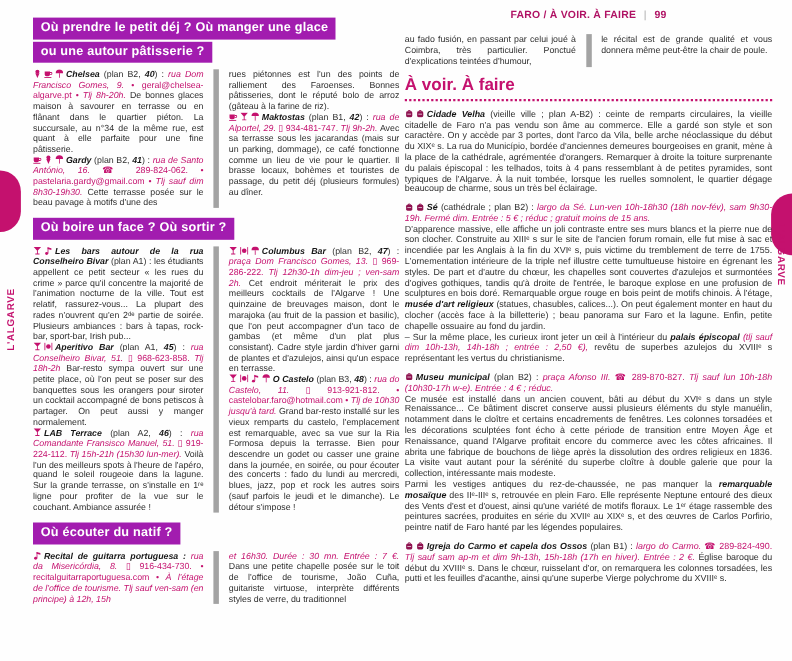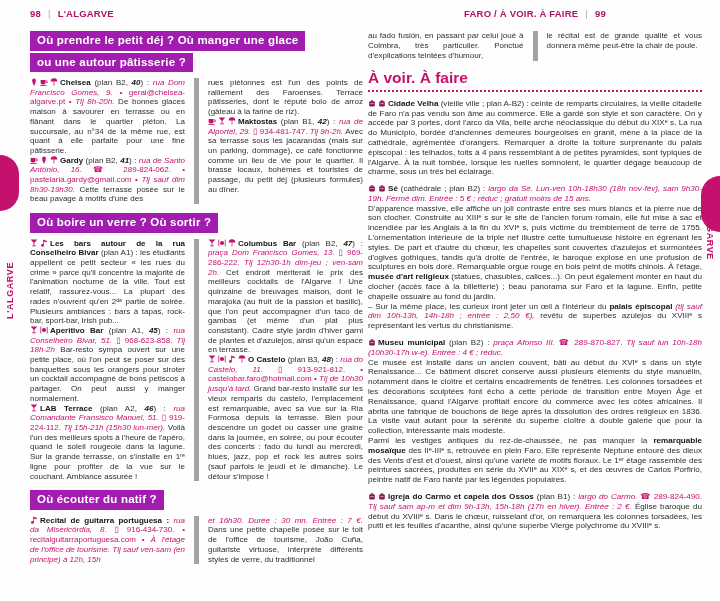--- a/index.html
+++ b/index.html
@@ -28,21 +28,21 @@
   .col2{border-left:5px solid #a3a3a3;padding-left:9px;margin-left:9px;}
 
   .pg-left .cols{font-size:8px;line-height:9.7px;}
   .pg-right .cols{font-size:8px;line-height:9.9px;}
   .entries{font-size:8.1px;line-height:9.8px;}
 
   .para{margin:0;text-align:justify;}
   .para.mt{margin-top:7px;}
 
   .s-t{color:#2e2e2e;}
-  .s-n{font-weight:bold;color:#151515;}
+  .s-n{font-weight:bold;font-style:italic;color:#151515;}
   .s-b{font-weight:bold;font-style:italic;color:#151515;}
   .s-i{color:#2e2e2e;}
   .s-p{color:#c4116e;}
   .s-pi{color:#c4116e;font-style:italic;}
 
   .ic{display:inline-block;width:8px;height:8px;margin-right:2px;vertical-align:-1px;}
   .ic svg{width:100%;height:100%;display:block;}
 
   .bigh{font-size:15.5px;font-weight:bold;color:#c4116e;margin:4px 0 2px;}
   .dotted{border-bottom:2px dotted #c4116e;margin:0 0 7px;height:1px;}
@@ -61,23 +61,20 @@
 <body>
 
 <div>
 
   <div class="tab tab-left"></div>
   <div class="vlabel vlabel-left">L'ALGARVE</div>
   <div class="tab tab-right"></div>
   <div class="vlabel vlabel-right">L'ALGARVE</div>
 
   <div class="pg pg-left">
-    <div class="pghead">
-      <span>98</span><span class="sep">|</span><span>L'ALGARVE</span>
-    </div>
 
     <div class="band band-2line">
       <span class="bandline">Où prendre le petit déj ? Où manger une glace</span>
       <span class="bandline">ou une autour pâtisserie ?</span>
     </div>
     <div class="cols">
       <div class="col">
           <p class="para"><span class="ic"><svg viewBox="0 0 10 10">
                 <g fill="#c4116e">
                   <circle cx="5" cy="2.8" r="2.3"></circle>
@@ -107,42 +104,42 @@
                   <path d="M2.6 4.4 L7.4 4.4 L5 10 Z"></path>
                 </g>
               </svg></span><span class="ic"><svg viewBox="0 0 10 10">
                 <g fill="#c4116e">
                   <path d="M0.8 4.4 A4.2 4.2 0 0 1 9.2 4.4 Z"></path>
                   <rect x="4.55" y="4.4" width="0.9" height="5.2"></rect>
                 </g>
               </svg></span><span class="s-n">Gardy </span><span class="s-i">(plan B2, </span><span class="s-b">41</span><span class="s-i">) : </span><span class="s-pi">rua de Santo António, 16. </span><span class="s-p">☎ 289-824-062. • pastelaria.gardy@gmail.com • </span><span class="s-pi">Tlj sauf dim 8h30-19h30. </span><span class="s-t">Cette terrasse posée sur le beau pavage à motifs d'une des</span></p>
         </div>
       <div class="col col2">
-          <p class="para"><span class="s-t">rues piétonnes est l'un des points de ralliement des </span><span class="s-i">Faroenses</span><span class="s-t">. Terrace pâtisseries, dont le réputé </span><span class="s-i">bolo de arroz</span><span class="s-t"> (gâteau à la farine de riz).</span></p>
+          <p class="para"><span class="s-t">rues piétonnes est l'un des points de ralliement des </span><span class="s-i">Faroenses</span><span class="s-t">. Bonnes pâtisseries, dont le réputé </span><span class="s-i">bolo de arroz</span><span class="s-t"> (gâteau à la farine de riz).</span></p>
           <p class="para"><span class="ic"><svg viewBox="0 0 10 10">
                 <g fill="#c4116e">
                   <path d="M0.8 2.6 h6 v3.4 a2 2 0 0 1 -2 2 h-2 a2 2 0 0 1 -2 -2 Z"></path>
                   <path d="M6.8 3.2 h1.1 a1.7 1.7 0 0 1 0 3.4 h-1.1 v-1 h1.1 a0.7 0.7 0 0 0 0 -1.4 h-1.1 Z"></path>
                   <rect x="0.4" y="8.8" width="8" height="1"></rect>
                 </g>
               </svg></span><span class="ic"><svg viewBox="0 0 10 10">
                 <g fill="#c4116e">
                   <path d="M0.8 0.6 h8.4 L5.5 4.8 v3.4 h1.9 v1 h-4.8 v-1 h1.9 V4.8 Z"></path>
                 </g>
               </svg></span><span class="ic"><svg viewBox="0 0 10 10">
                 <g fill="#c4116e">
                   <path d="M0.8 4.4 A4.2 4.2 0 0 1 9.2 4.4 Z"></path>
                   <rect x="4.55" y="4.4" width="0.9" height="5.2"></rect>
                 </g>
               </svg></span><span class="s-n">Maktostas </span><span class="s-i">(plan B1, </span><span class="s-b">42</span><span class="s-i">) : </span><span class="s-pi">rua de Alportel, 29. </span><span class="s-p">▯ 934-481-747. </span><span class="s-pi">Tlj 9h-2h. </span><span class="s-t">Avec sa terrasse sous les jacarandas (mais sur un parking, dommage), ce café fonctionne comme un lieu de vie pour le quartier. Il brasse locaux, bohèmes et touristes de passage, du petit déj (plusieurs formules) au dîner.</span></p>
         </div>
     </div>
 
     <div class="band">
-      <span class="bandline">Où boire un verre ? Où sortir ?</span>
+      <span class="bandline">Où boire un face ? Où sortir ?</span>
     </div>
     <div class="cols">
       <div class="col">
           <p class="para"><span class="ic"><svg viewBox="0 0 10 10">
                 <g fill="#c4116e">
                   <path d="M0.8 0.6 h8.4 L5.5 4.8 v3.4 h1.9 v1 h-4.8 v-1 h1.9 V4.8 Z"></path>
                 </g>
               </svg></span><span class="ic"><svg viewBox="0 0 10 10">
                 <g fill="#c4116e">
                   <circle cx="3" cy="8.1" r="1.7"></circle>

